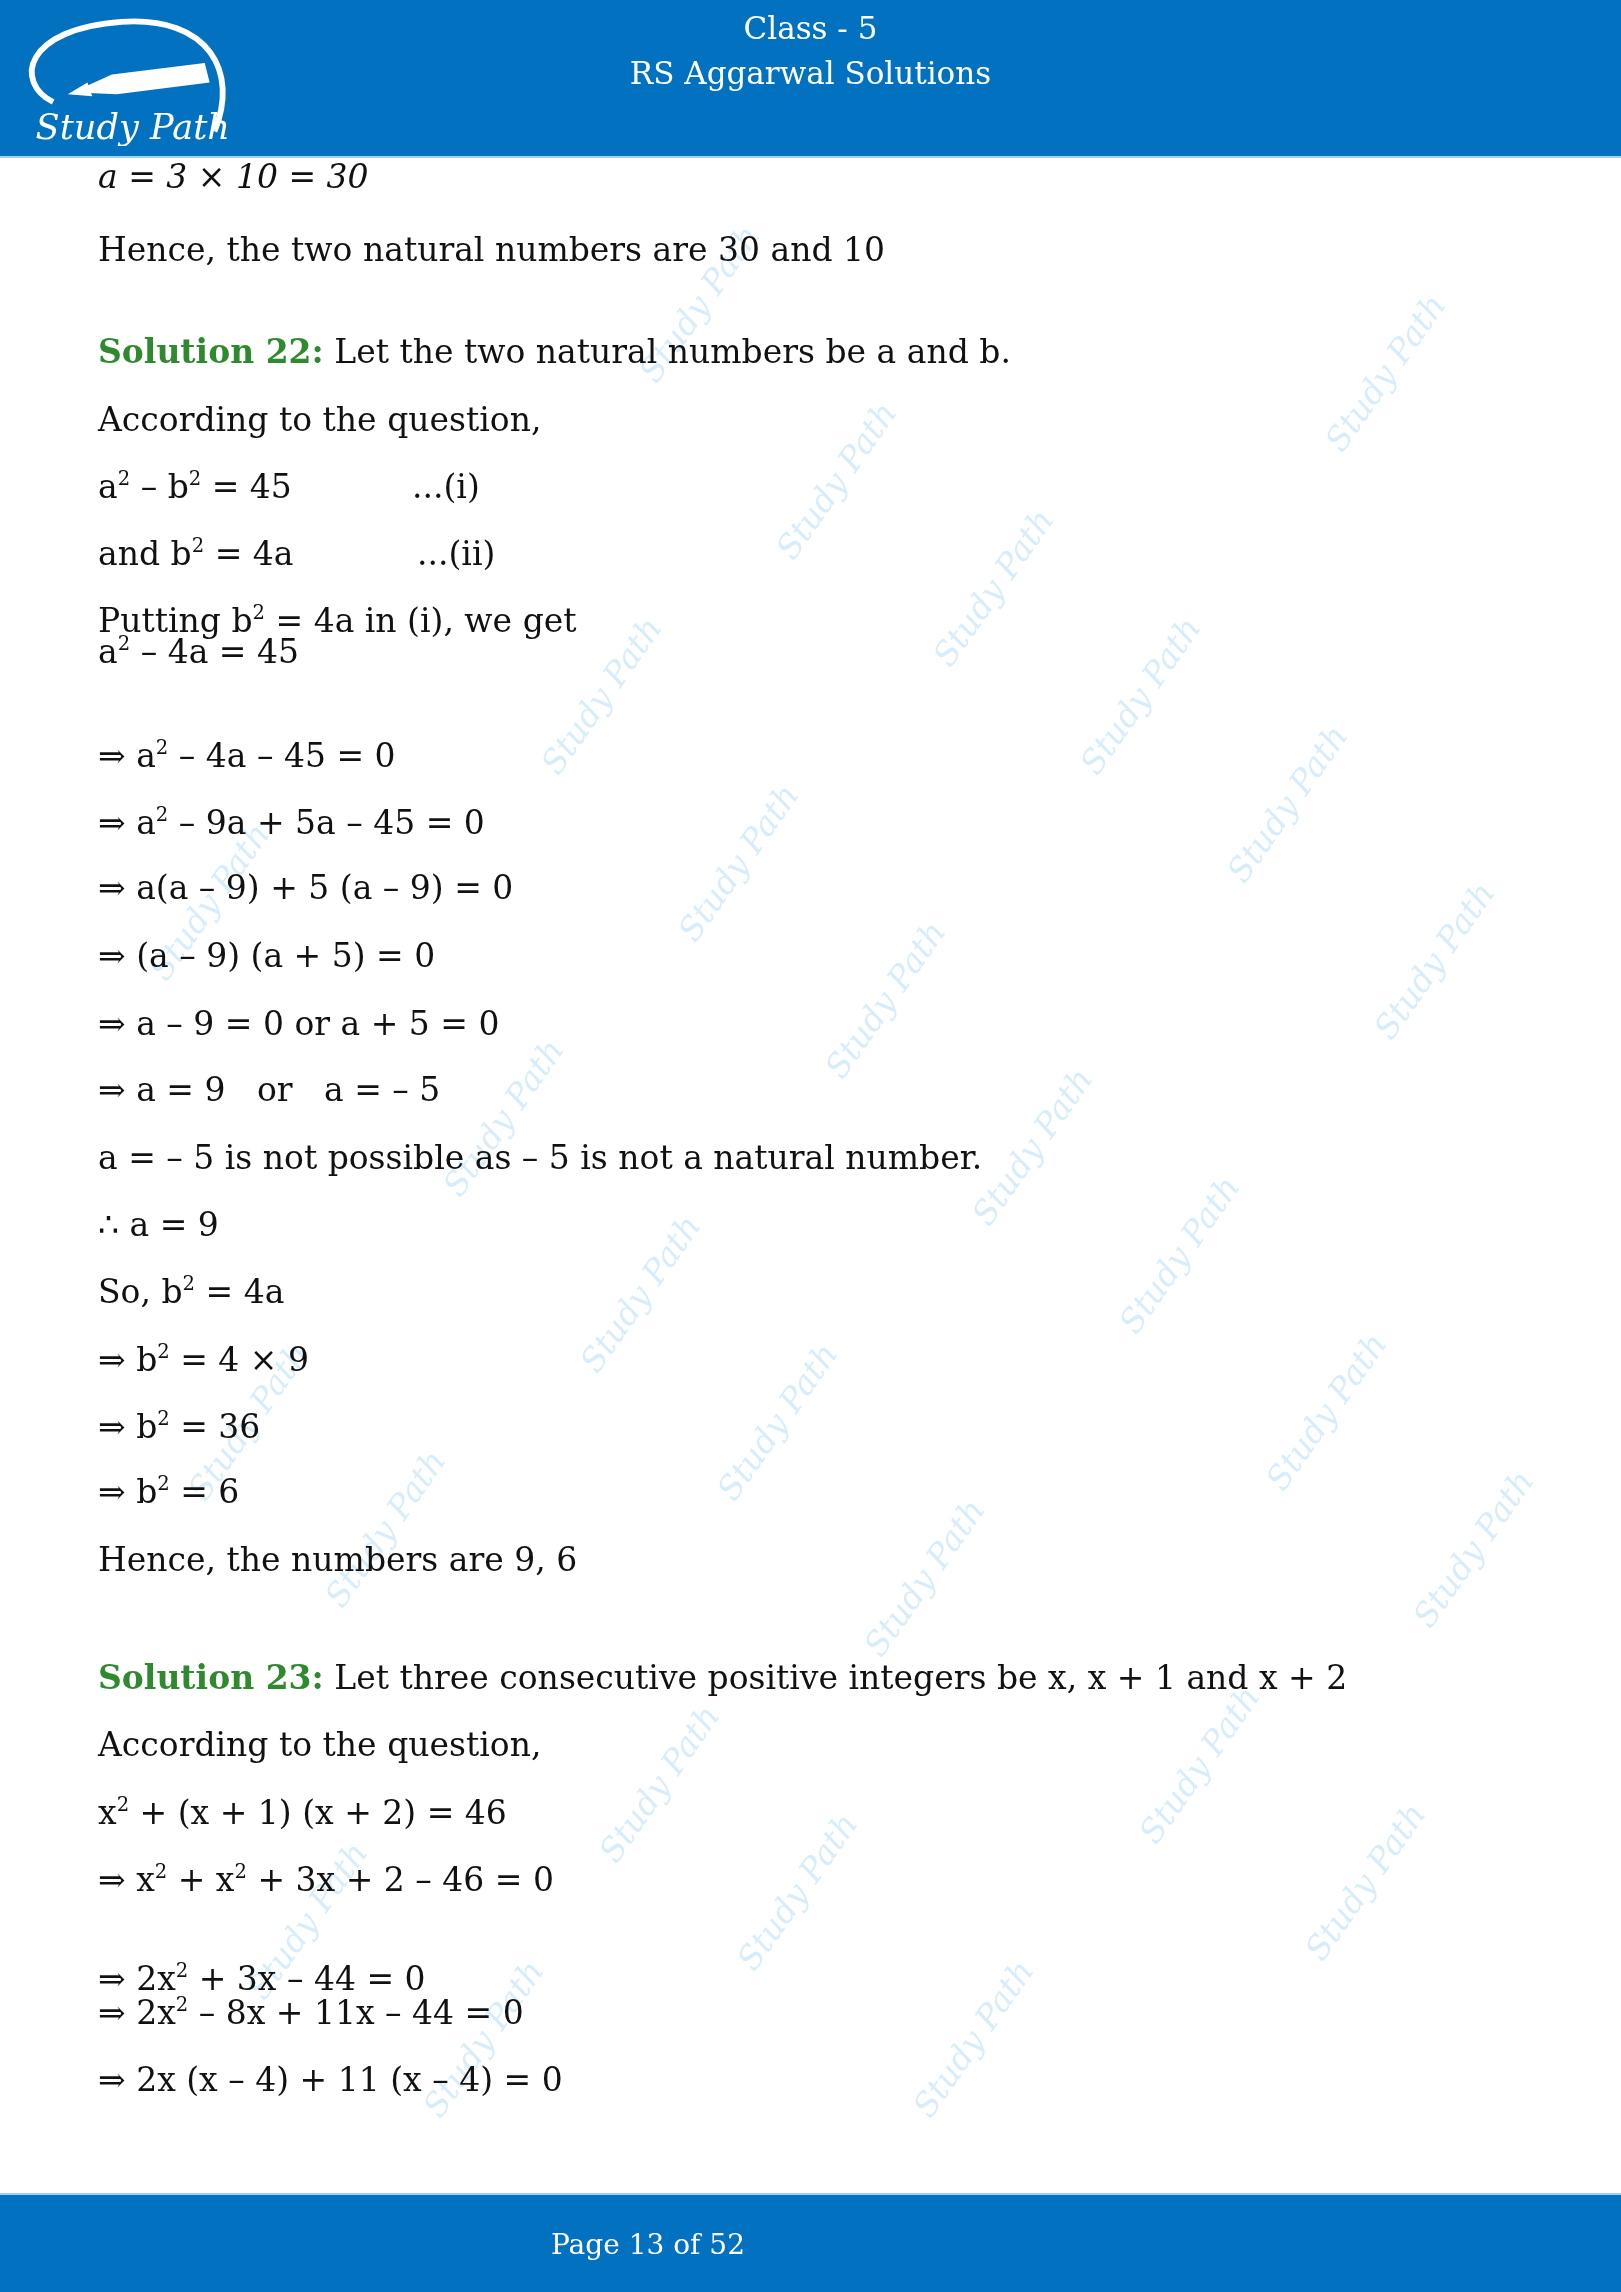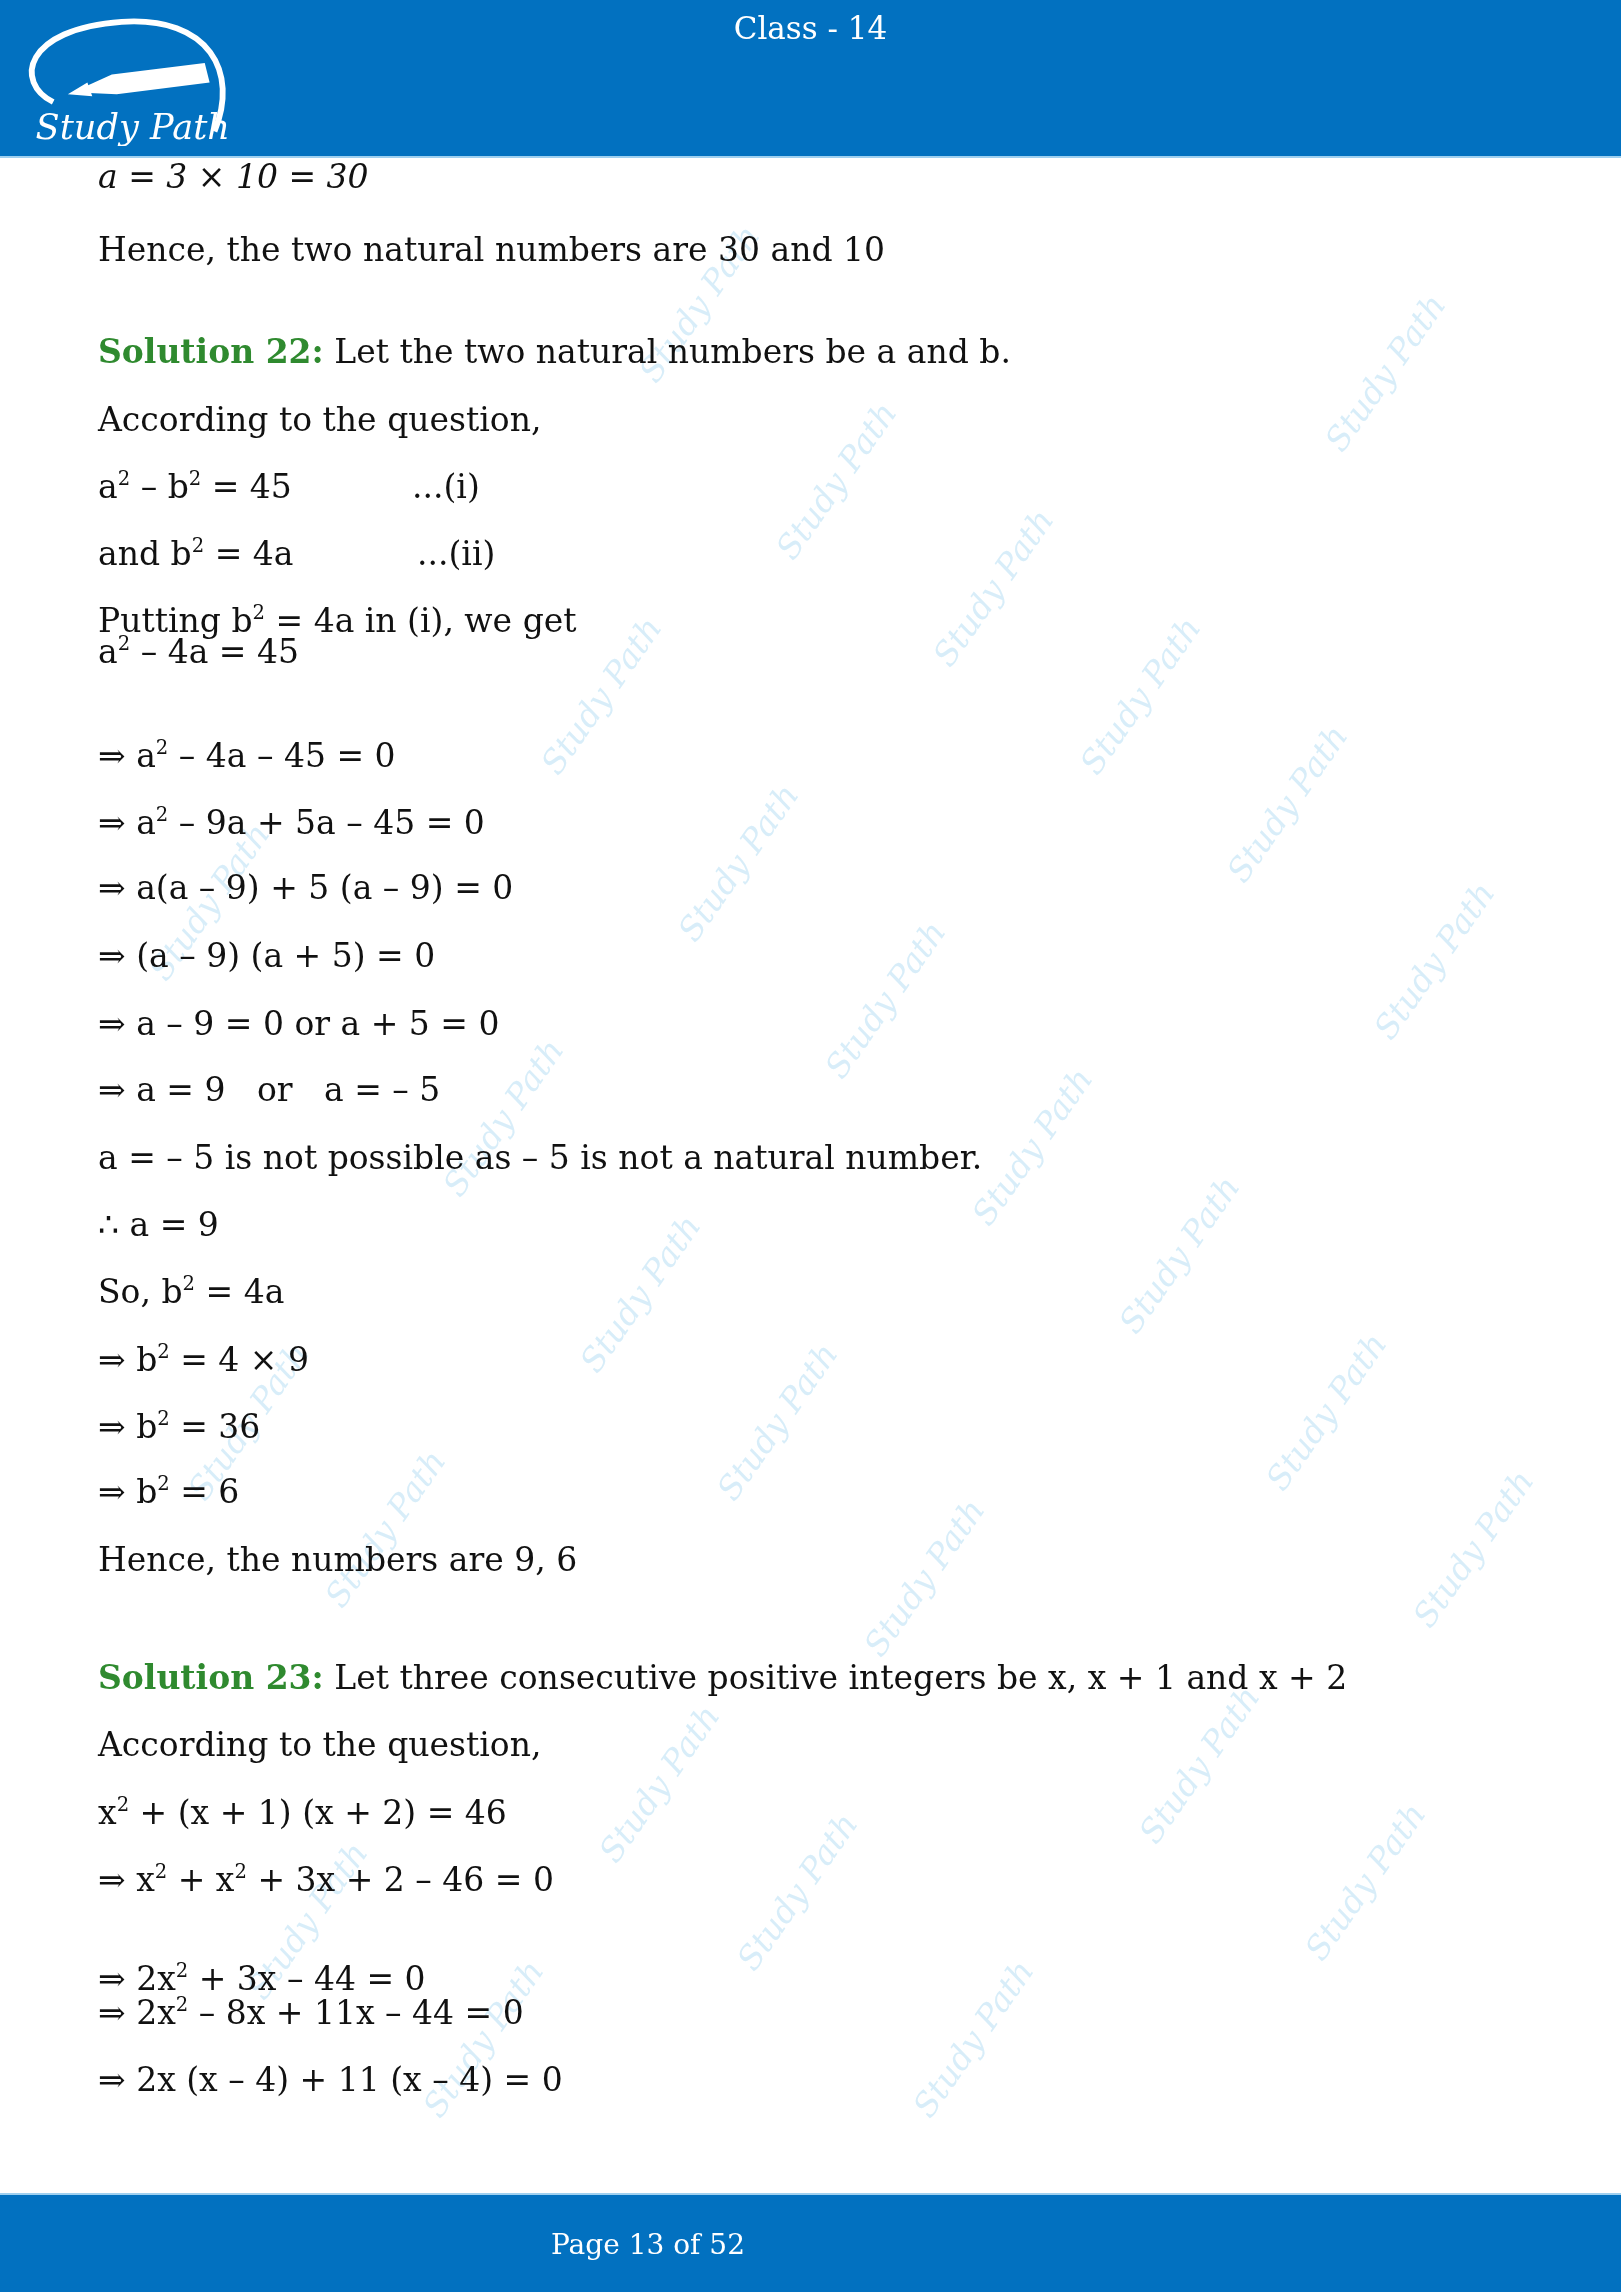--- a/index.html
+++ b/index.html
@@ -22,21 +22,22 @@
 </head>
 <body>
 
 <div class="header">
   <svg class="logo" viewBox="0 0 230 135">
     <path d="M40 90 C 0 70, 10 15, 110 8 C 200 2, 230 60, 205 120" fill="none" stroke="#fff" stroke-width="6"></path>
     <path d="M60 80 L 100 62 L 195 50 L 200 70 L 105 82 Z" fill="#fff"></path>
     <path d="M55 82 L 75 70 L 80 84 Z" fill="#fff"></path>
     <text x="22" y="128" fill="#fff" font-family="DejaVu Serif, serif" font-style="italic" font-size="36">Study Path</text>
   </svg>
-  <div class="htitle" style="top:9.8px;">Class - 14</div>
+  <div class="htitle" style="top:9.8px;">Class - 5</div>
+  <div class="htitle" style="top:55px;">RS Aggarwal Solutions</div>
 </div>
 
 <div>
   <span class="wm" style="left:608px;top:284px;">Study Path</span>
   <span class="wm" style="left:1294px;top:353px;">Study Path</span>
   <span class="wm" style="left:745px;top:461px;">Study Path</span>
   <span class="wm" style="left:902px;top:568px;">Study Path</span>
   <span class="wm" style="left:510px;top:676px;">Study Path</span>
   <span class="wm" style="left:1049px;top:676px;">Study Path</span>
   <span class="wm" style="left:647px;top:843px;">Study Path</span>

